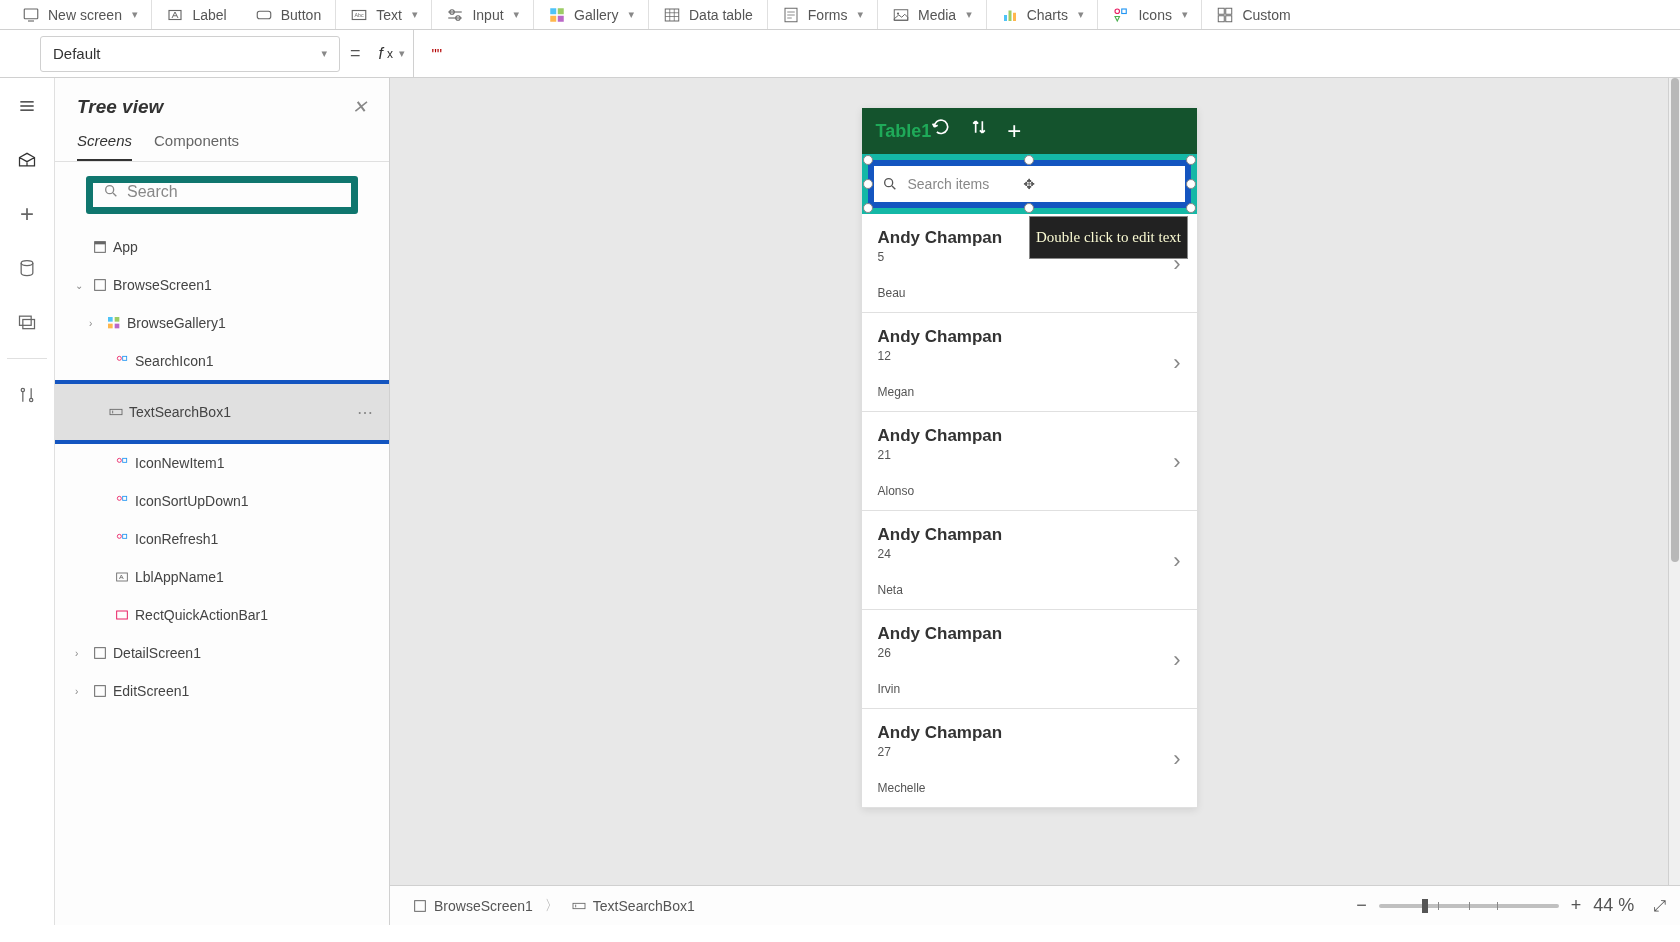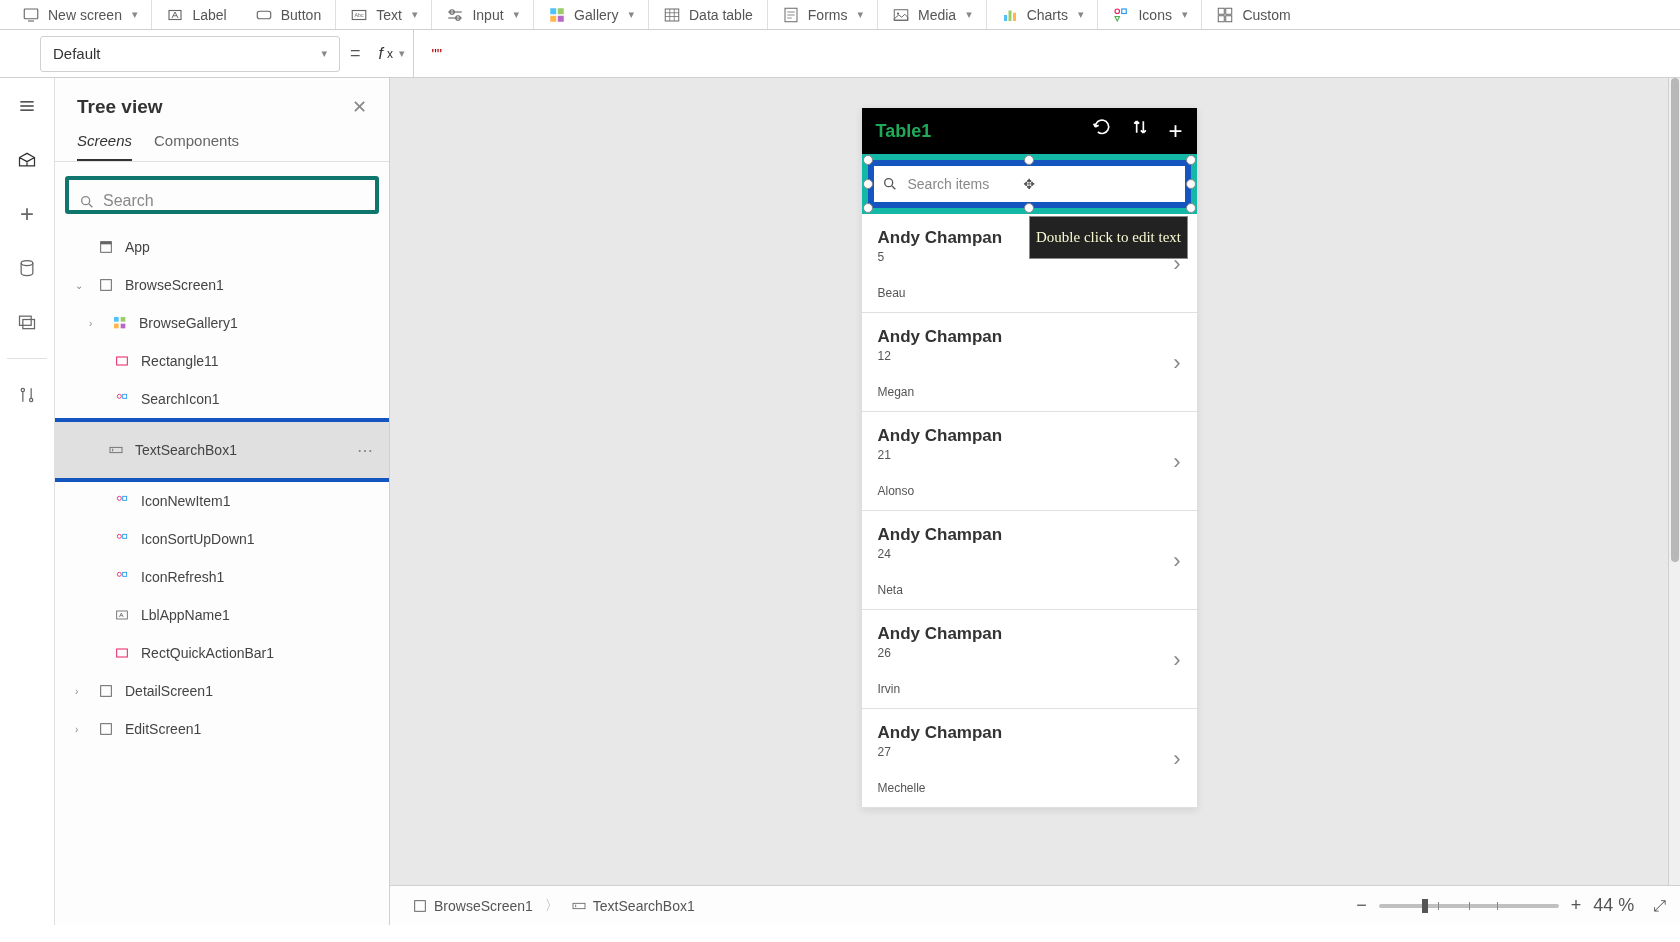--- a/index.html
+++ b/index.html
@@ -49,35 +49,36 @@
 .rail-divider { width: 40px; border-top: 1px solid #e0e0e0; margin: 2px 0; }
 
 
 .tree-panel {
   width: 335px; background: #fdfdfd; border-right: 1px solid #d0d0d0;
   display: flex; flex-direction: column;
 }
 .tree-header {
   display: flex; justify-content: space-between; align-items: center;
   padding: 18px 22px 8px 22px;
+  font-style: italic;
 }
 .tree-title { font-size: 19px; font-weight: 600; color: #333; }
 .tree-close { font-size: 18px; color: #888; cursor: pointer; }
 .tree-tabs {
   display: flex; gap: 22px; padding: 6px 22px 0 22px; border-bottom: 1px solid #e0e0e0;
 }
 .tree-tab { font-size: 15px; color: #666; padding-bottom: 10px; cursor: pointer; }
 .tree-tab.active { color: #333; border-bottom: 2px solid #333; font-weight: 500; font-style: italic; }
 .tree-search {
-  margin: 14px 10px; height: 38px; border: 4px solid #0f766e; border-radius: 3px;
-  display: flex; align-items: flex-end; padding: 0 10px; gap: 8px; color: #888;
+  margin: 14px 31px; height: 38px; border: 7px solid #0f766e; border-radius: 3px;
+  display: flex; align-items: flex-start; padding: 0 10px; gap: 8px; color: #888;
 }
 .tree-list { flex: 1; overflow-y: auto; padding: 0 0 20px 0; }
 .tree-item {
-  display: flex; align-items: center; gap: 10px; height: 38px;
+  display: flex; align-items: center; gap: 4px; height: 38px;
   padding: 0 20px; color: #444; font-size: 14px; cursor: pointer;
 }
 .tree-item.indent-1 { padding-left: 34px; }
 .tree-item.indent-2 { padding-left: 58px; }
 .tree-item.selected { background: #e0e0e0; }
 .tree-item .exp { font-size: 10px; color: #888; width: 12px; display: inline-block; }
 .tree-item .ico { width: 18px; display: inline-flex; justify-content: center; }
 .tree-item .ico svg { width: 16px; height: 16px; }
 .tree-item .more { margin-left: auto; color: #888; font-size: 16px; letter-spacing: 2px; }
 .tree-highlight-box {
@@ -88,22 +89,22 @@
 
 .canvas-wrap { flex: 1; background: #e8e8e8; position: relative; overflow: hidden; }
 .canvas {
   position: absolute; left: 0; right: 12px; top: 0; bottom: 40px;
   display: flex; justify-content: center; align-items: flex-start; padding-top: 30px;
 }
 .phone {
   width: 335px; background: #fff; box-shadow: 0 2px 8px rgba(0,0,0,0.1);
 }
 .phone-header {
-  height: 46px; background: #000000; display: flex; align-items: center;
-  padding: 0 14px; color: #fff; justify-content: space-between;
+  height: 46px; background: #14532d; display: flex; align-items: center;
+  padding: 0 14px; color: #fff; 
 }
 .phone-title { color: #1faa59; font-size: 18px; font-weight: 600; }
 .phone-hdr-icons { display: flex; gap: 18px; color: #fff; font-size: 18px; }
 .search-row {
   position: relative; height: 60px; display: flex; align-items: center;
   background: #14b8a6; padding: 0 10px;
 }
 .search-field {
   flex: 1; height: 40px; background: #fff; display: flex; align-items: center;
   padding: 0 10px; gap: 10px; color: #888; font-size: 14px;
@@ -376,28 +377,20 @@
         <span class="exp">›</span>
         <span class="ico">
             <svg viewBox="0 0 24 24">
               <rect x="3" y="3" width="7" height="7" fill="#4fc3f7"></rect>
               <rect x="13" y="3" width="7" height="7" fill="#9ccc65"></rect>
               <rect x="3" y="13" width="7" height="7" fill="#ffb74d"></rect>
               <rect x="13" y="13" width="7" height="7" fill="#ba68c8"></rect>
             </svg>
           </span>
         <span>BrowseGallery1</span>
-      </div>
-      <div class="tree-item indent-2">
-        <span class="ico">
-            <svg viewBox="0 0 24 24">
-              <rect x="4" y="6" width="16" height="12" fill="none" stroke="#e91e63" stroke-width="1.5"></rect>
-            </svg>
-          </span>
-        <span>Rectangle11</span>
       </div>
       <div class="tree-item indent-2">
         <span class="ico">
             <svg viewBox="0 0 24 24">
               <circle cx="8" cy="8" r="3" fill="none" stroke="#e91e63" stroke-width="1.3"></circle>
               <rect x="13" y="5" width="6" height="6" fill="none" stroke="#2196f3" stroke-width="1.3"></rect>
             </svg>
           </span>
         <span>SearchIcon1</span>
       </div>

